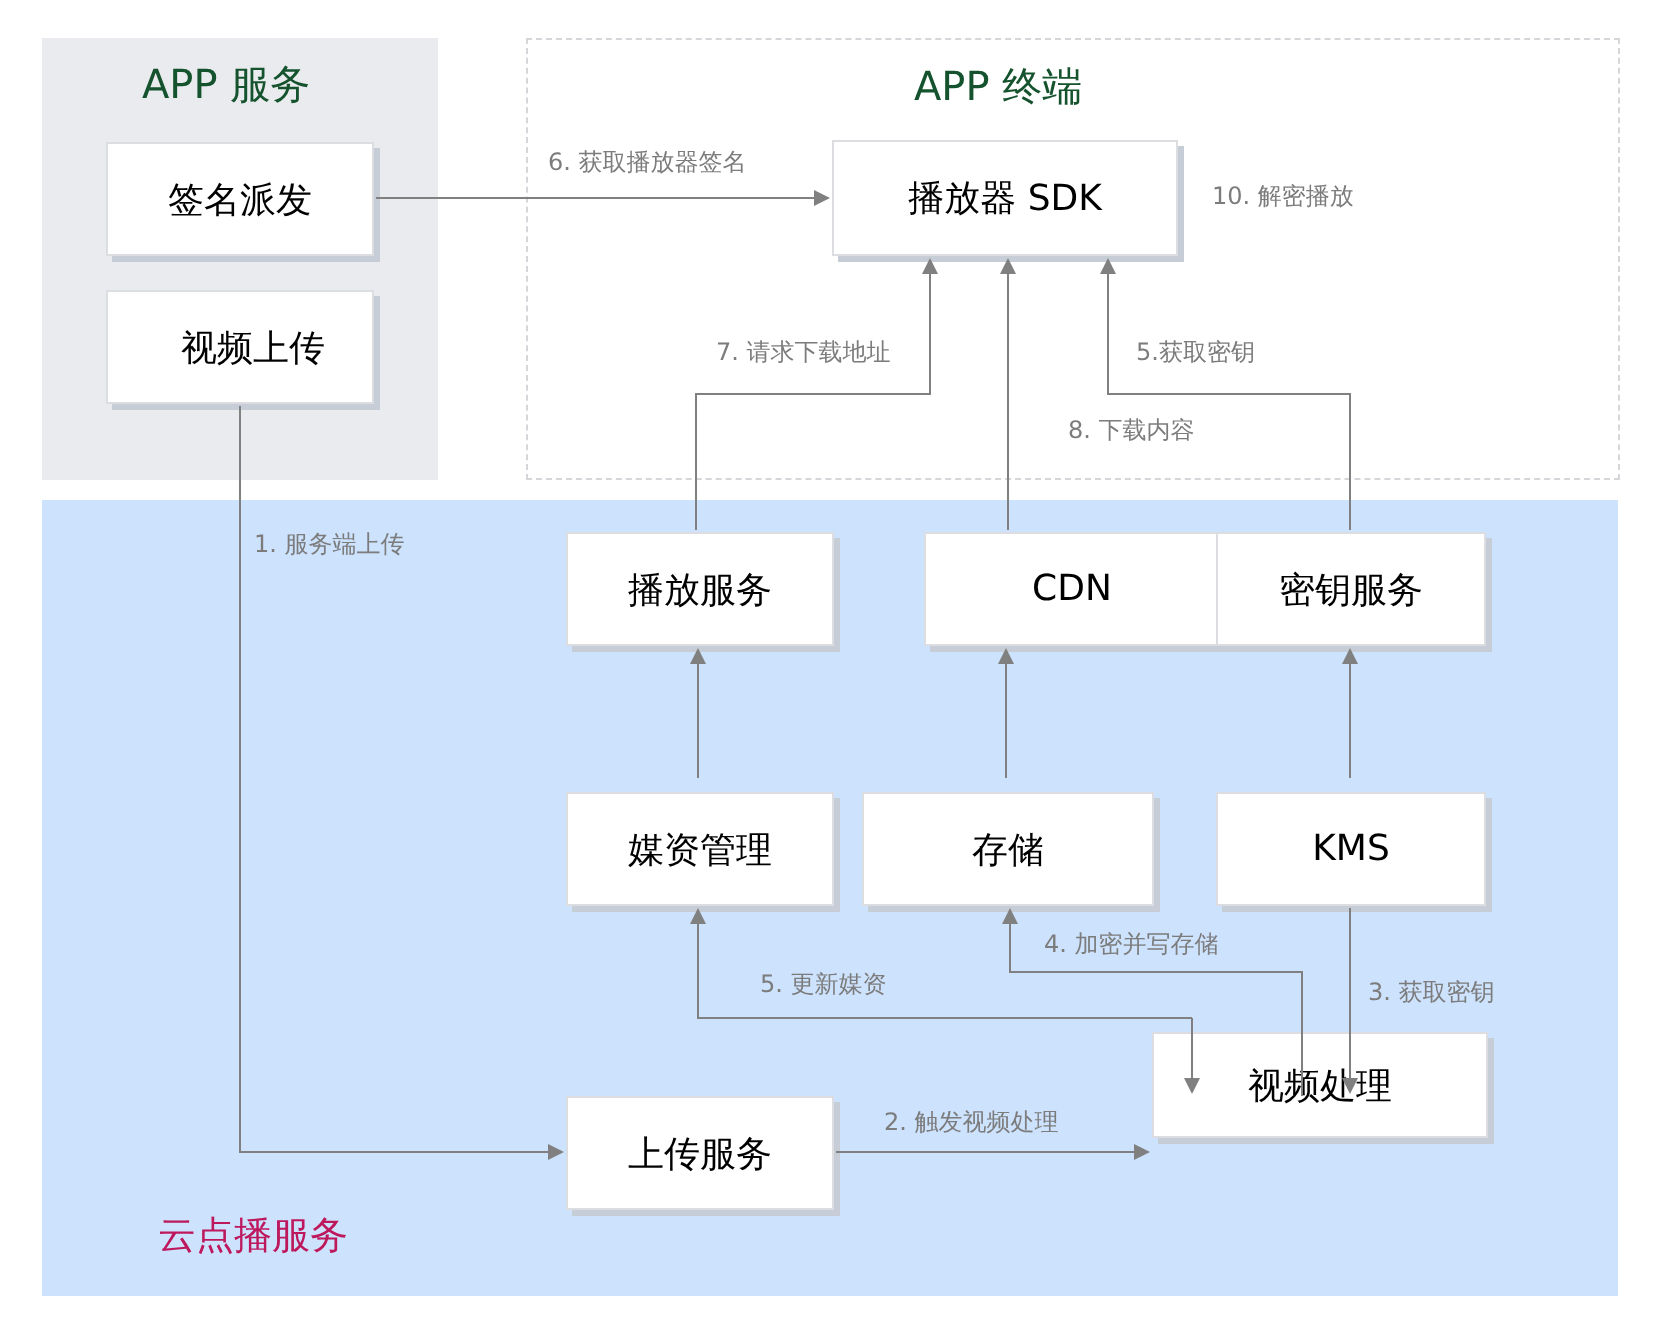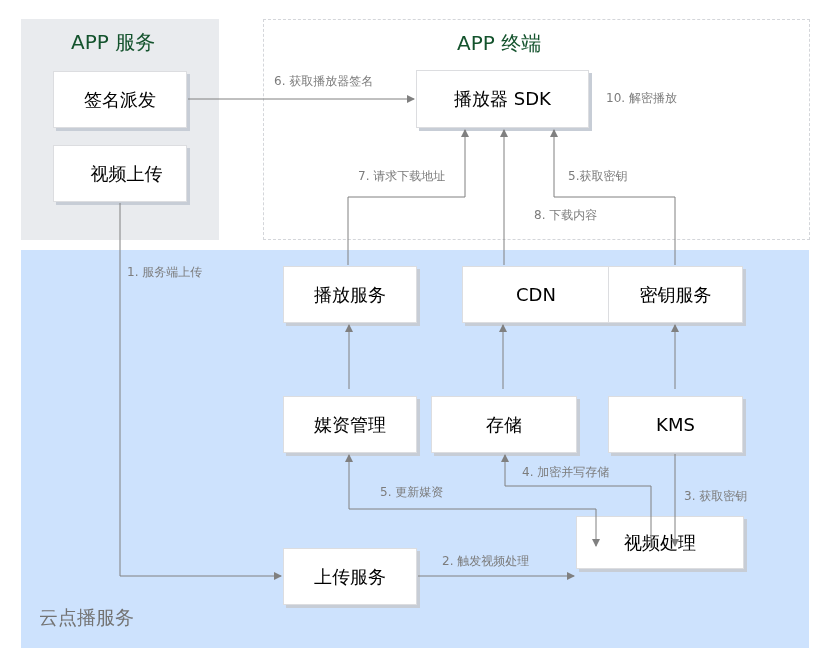--- a/index.html
+++ b/index.html
@@ -3,21 +3,21 @@
 <meta charset="utf-8">
 <style>
   html, body { margin: 0; padding: 0; background: #ffffff; }
   body { width: 831px; height: 669px; position: relative; overflow: hidden;
          font-family: "DejaVu Sans", "Liberation Sans", sans-serif; }
   .region { position: absolute; box-sizing: border-box; }
   #app-service { left: 21px; top: 19px; width: 198px; height: 221px; background: #e9ebee; }
   #app-terminal { left: 263px; top: 19px; width: 547px; height: 221px; border: 1px dashed #d4d6da; background: #ffffff; }
   #vod-service { left: 21px; top: 250px; width: 788px; height: 398px; background: #cde2fd; }
   .region-title { position: absolute; font-size: 20px; color: #14532d; white-space: nowrap; }
-  .vod-title { position: absolute; font-size: 19px; color: #737373; white-space: nowrap; }
+  .vod-title { position: absolute; font-size: 19px; color: #be185d; white-space: nowrap; margin-left: 40px; }
   .node { position: absolute; box-sizing: border-box; background: #ffffff; border: 1px solid #dcdde0;
           box-shadow: 3px 3px 0 #c7cdd6; display: flex; align-items: center; justify-content: center;
           font-size: 18px; color: #000000; white-space: nowrap; }
   .lbl { position: absolute; font-size: 12px; color: #7c7c7c; white-space: nowrap; }
   svg#wires { position: absolute; left: 0; top: 0; pointer-events: none; }
 </style>
 </head>
 <body>
 
 <div id="app-service" class="region">

